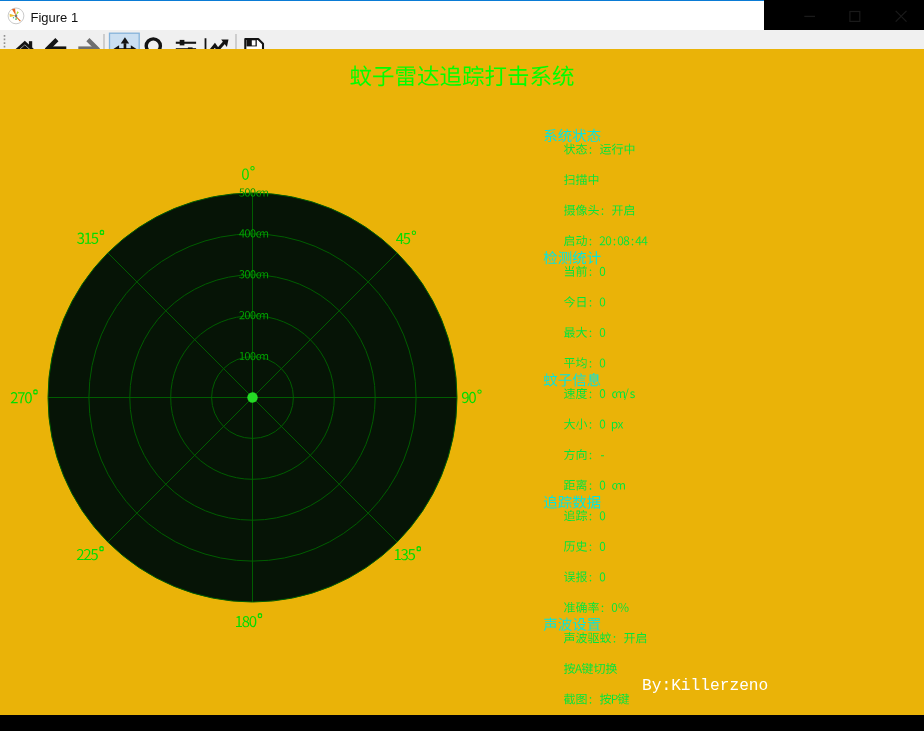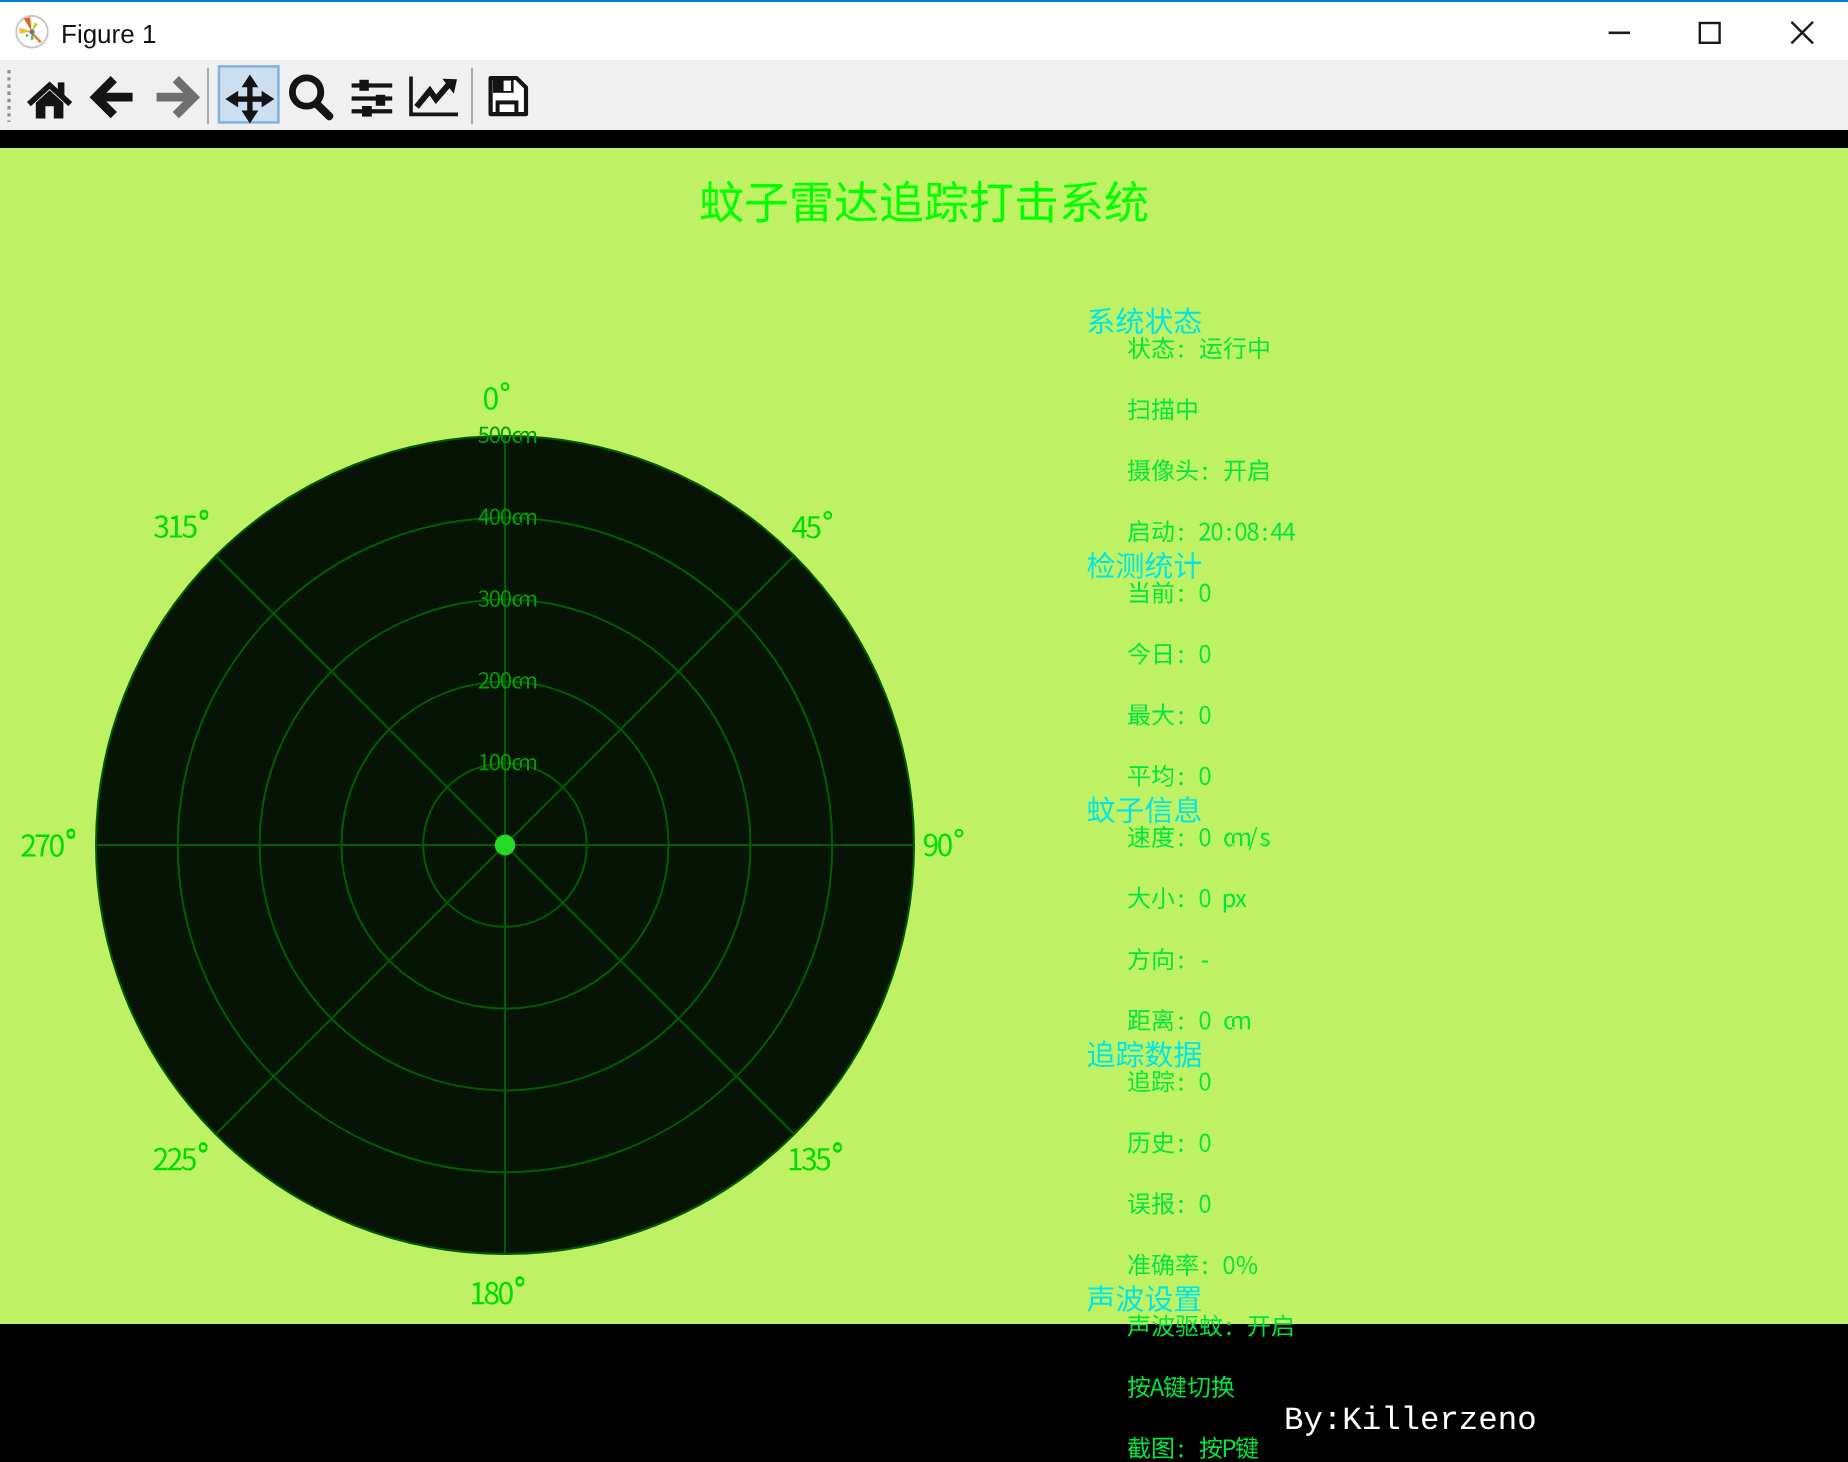--- a/index.html
+++ b/index.html
@@ -1,18 +1,18 @@
 <!DOCTYPE html>
 <html><head><meta charset="utf-8">
 <style>
 * { margin:0; padding:0; box-sizing:border-box; }
 html,body { width:924px; height:731px; overflow:hidden; background:#000; }
-#titlebar { position:absolute; left:0; top:0; width:924px; height:30px; background:#ffffff; border-top:1.5px solid #0a7bd5; }
+#titlebar { position:absolute; left:0; top:0; width:764px; height:30px; background:#ffffff; border-top:1.5px solid #0a7bd5; }
 #toolbar { position:absolute; left:0; top:30px; width:924px; height:35px; background:#f0f0f0; }
-#fig { position:absolute; left:0; top:74px; width:924px; height:588px; background:#bef264; }
+#fig { position:absolute; left:0; top:49px; width:924px; height:666px; background:#eab308; }
 </style></head>
 <body>
 <div id="titlebar">
 <svg width="924" height="30" style="position:absolute;left:0;top:0">
 <g>
 <circle cx="16.0" cy="14.9" r="7.9" fill="#ffffff" stroke="#c4c4c4" stroke-width="0.9"></circle>
 <path d="M15.8 14.6 L11.9 8.3 L15.1 7.6 Z" fill="#e8641e"></path>
 <path d="M15.8 14.8 L9.6 12.8 L9.9 15.9 Z" fill="#eec12e"></path>
 <path d="M16.0 14.5 L17.2 10.2 L18.9 11.2 Z" fill="#aade2f"></path>
 <path d="M16.1 15.2 L15.2 18.9 L16.9 18.8 Z" fill="#4fbf4f"></path>

